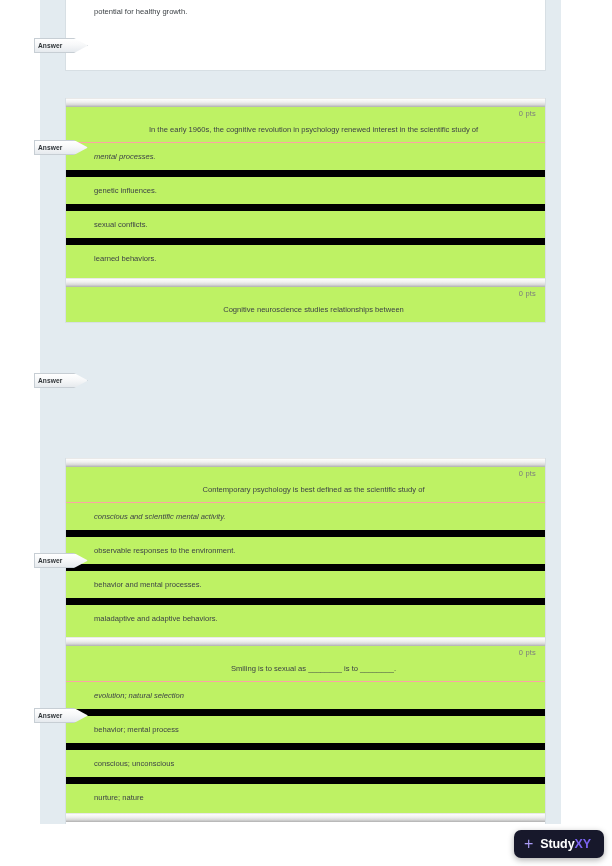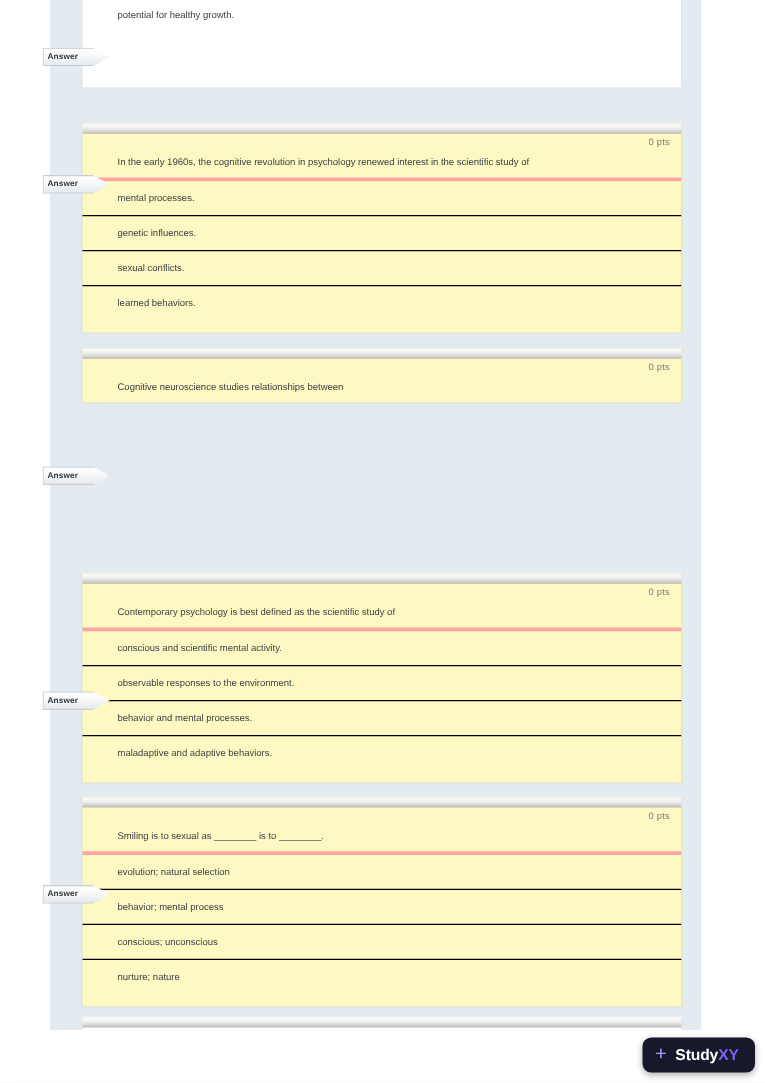--- a/index.html
+++ b/index.html
@@ -36,21 +36,21 @@
     width: 521px;
     height: 824px;
     overflow: hidden;
   }
 
   
   .question-card {
     position: absolute;
     left: 25px;
     width: 481px;
-    background: #fef9c3;
+    background: #bef264;
     border: 1px solid #d7dfe4;
     border-top: none;
   }
 
   .q-header {
     height: 9px;
     background: linear-gradient(to bottom, #fdfdfd 0%, #f0f0f0 45%, #dcdcdc 78%, #c3c3c3 100%);
     border-bottom: 1px solid #b9b9b9;
     border-top: 1px solid #e9e9e9;
   }
@@ -63,33 +63,34 @@
     letter-spacing: .2px;
     height: 13px;
     line-height: 12px;
   }
 
   .q-stem {
     font-size: 7.6px;
     color: #3d4246;
     padding: 4px 12px 7px 28px;
     line-height: 11px;
+    text-align: center;
   }
 
   .q-options { padding: 0 0 10px 0; }
 
   .q-option {
     font-size: 7.6px;
     color: #3d4246;
     padding: 8px 12px 8px 28px;
-    border-top: 1px solid #000000;
+    border-top: 7px solid #000000;
     line-height: 11px;
     min-height: 26px;
   }
-  .q-option.first { border-top: 3px solid #fca5a5; }
+  .q-option.first { border-top: 1px solid #fca5a5; font-style: italic; }
 
   
   .card-partial-top {
     position: absolute;
     left: 25px;
     top: -20px;
     width: 481px;
     height: 91px;
     background: #ffffff;
     border: 1px solid #d7dfe4;

